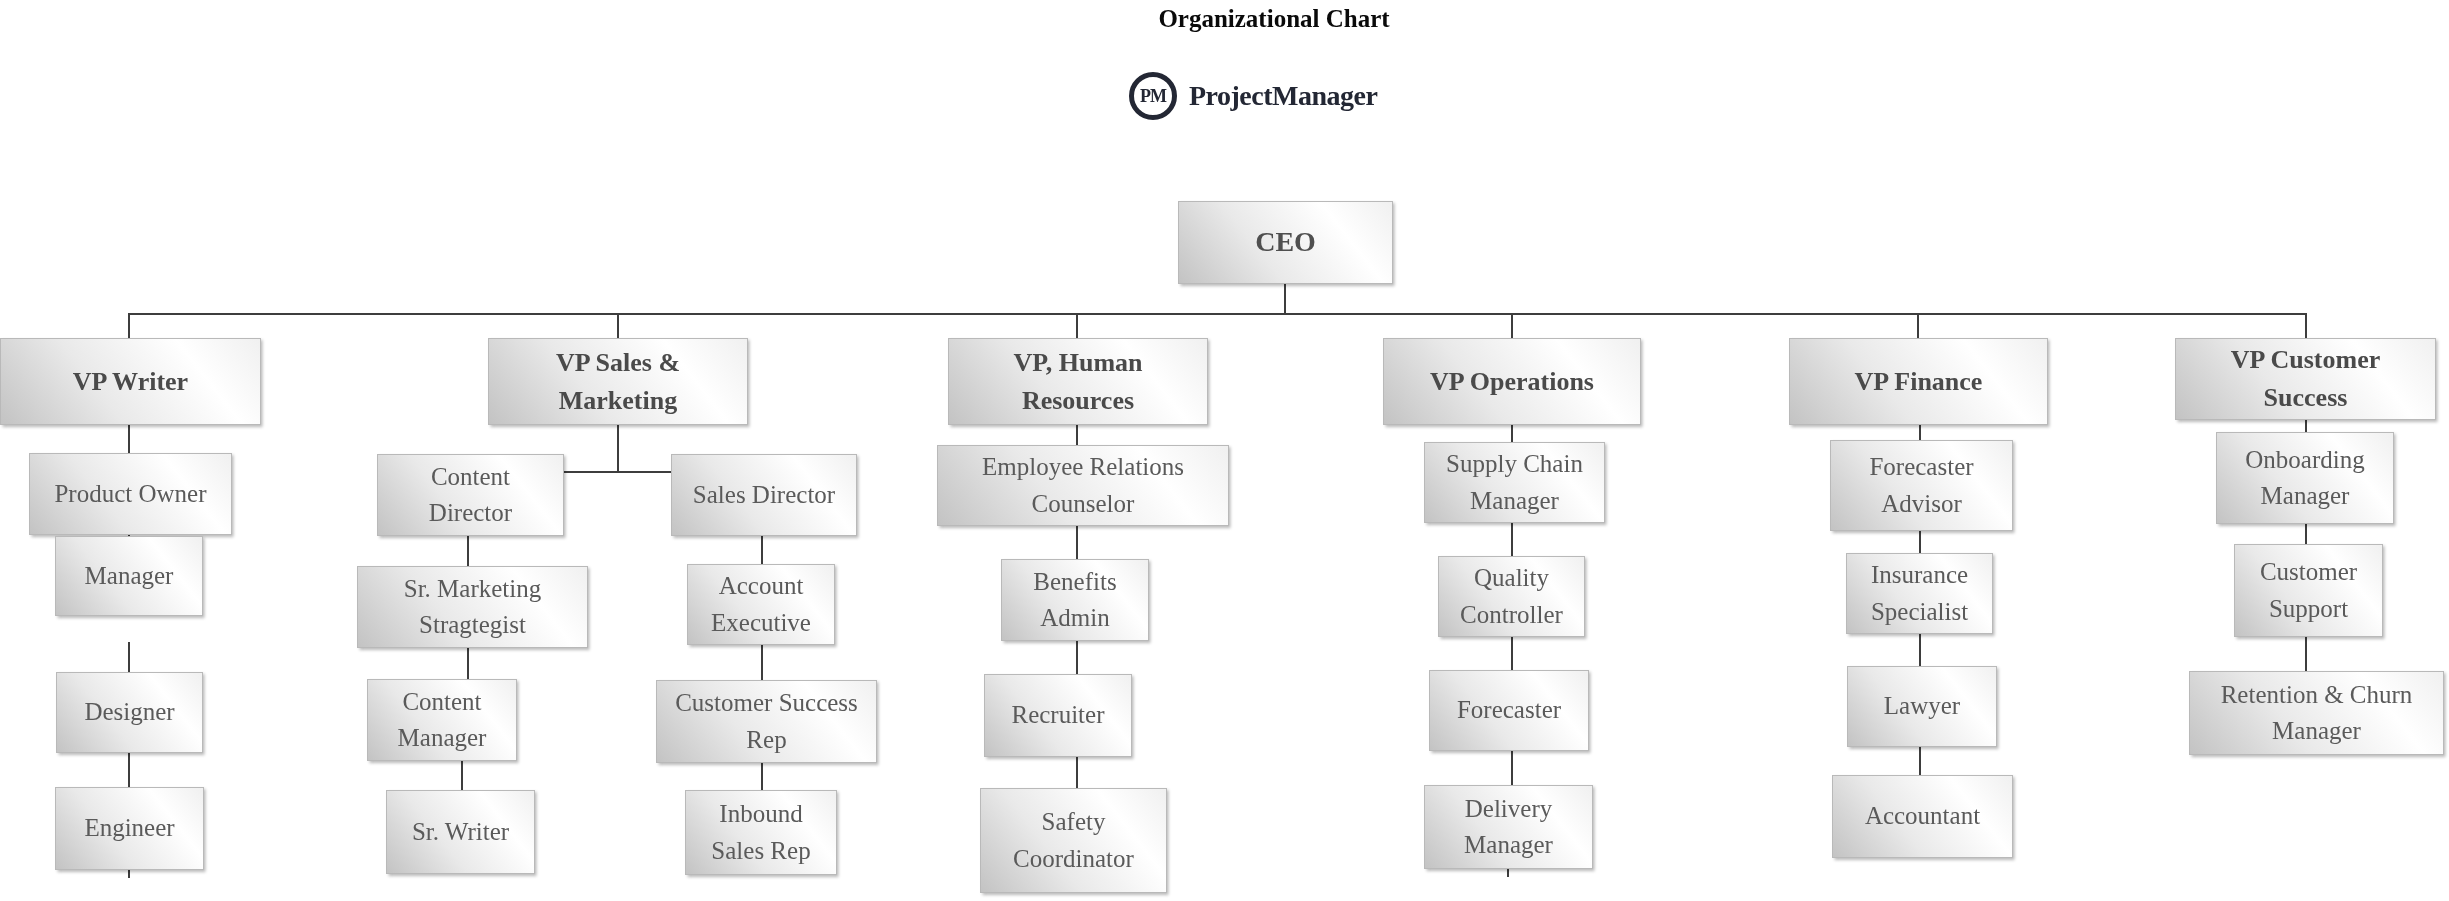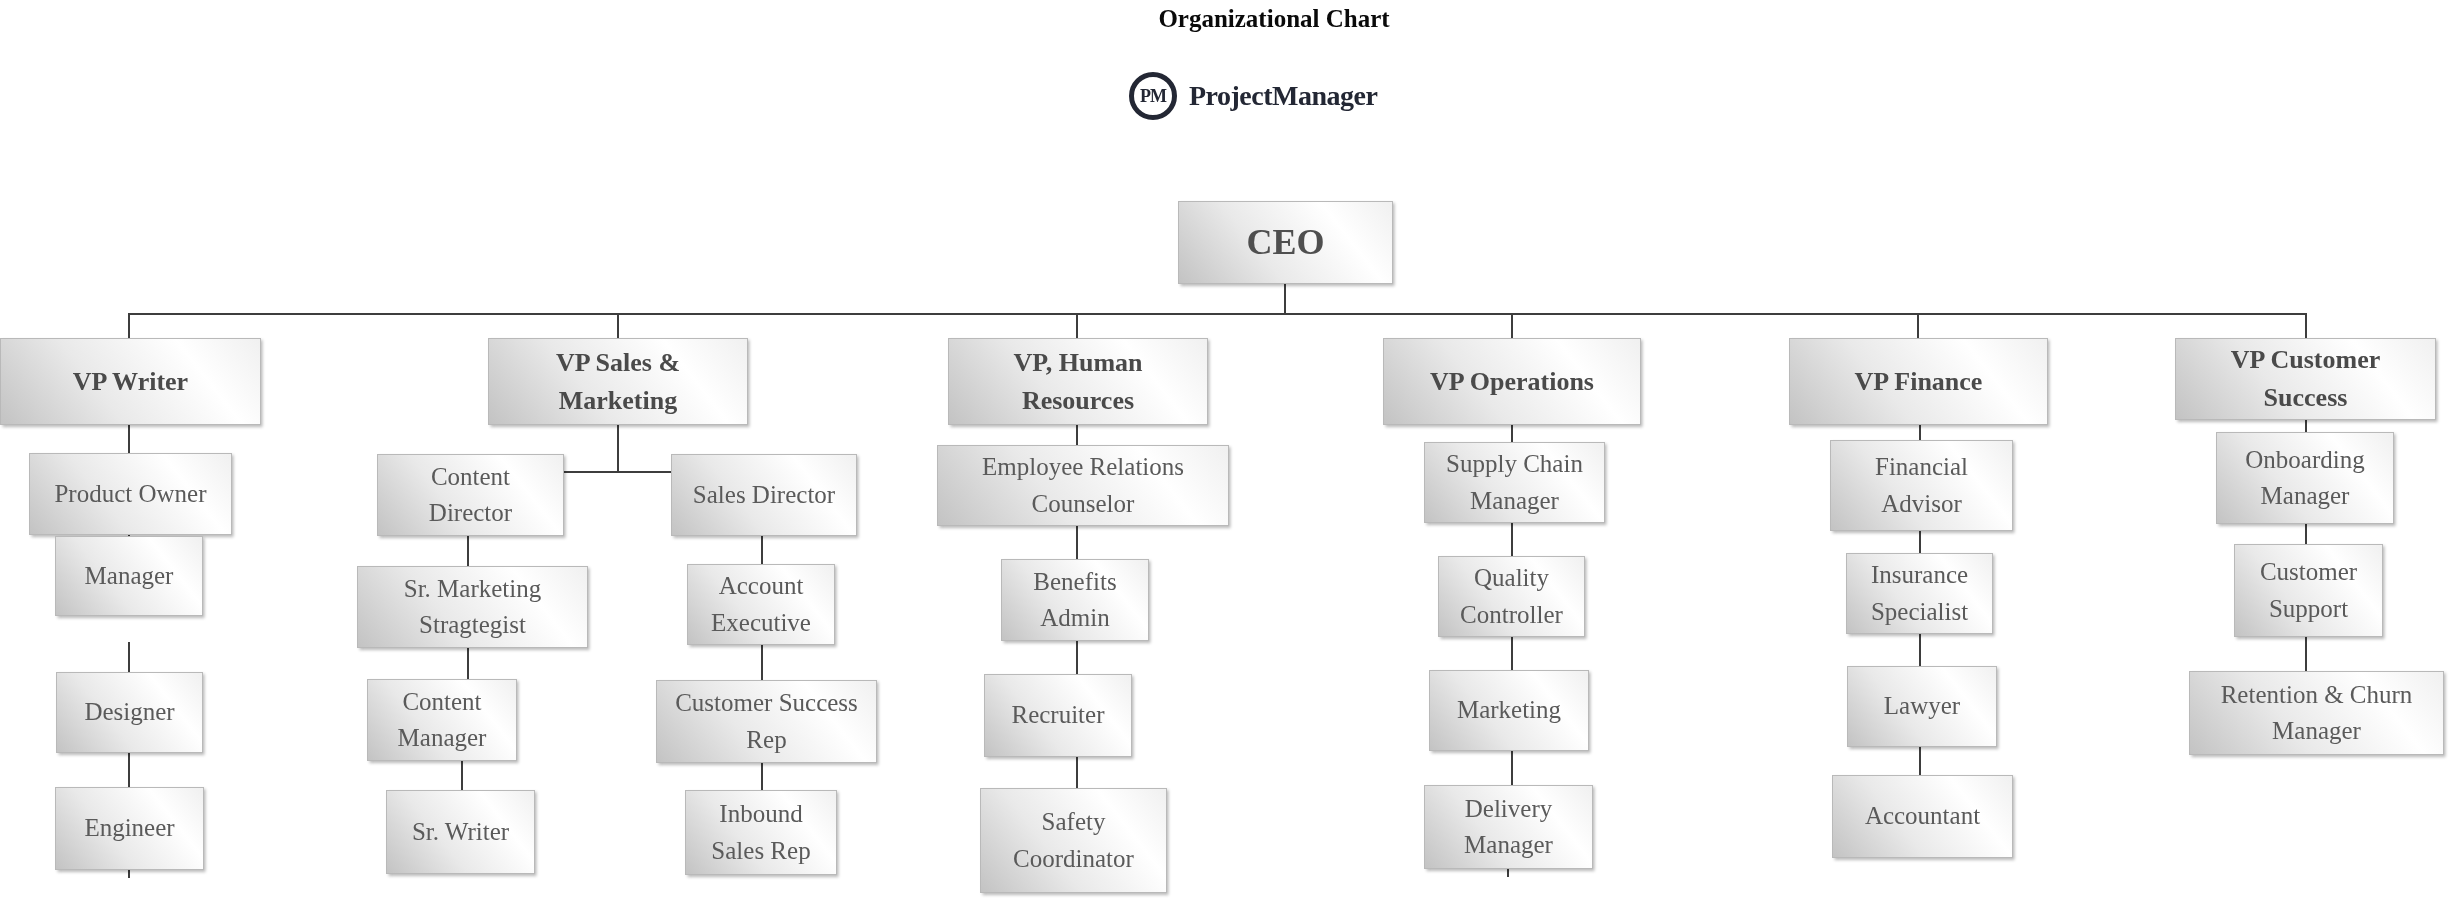--- a/index.html
+++ b/index.html
@@ -20,21 +20,21 @@
   .brand-name{font-size:28px;font-weight:bold;color:#232734;letter-spacing:-0.5px;}
   .node{
     position:absolute;display:flex;align-items:center;justify-content:center;
     text-align:center;box-sizing:border-box;padding:0 10px;
     background:linear-gradient(52deg,#c3c3c3 0%,#e9e9e9 38%,#ffffff 74%,#f0f0f0 100%);
     border:1px solid #b9b9b9;
     box-shadow:1.5px 2px 3px rgba(0,0,0,0.28);
     color:#5a5a5a;font-size:25px;line-height:1.45;
   }
   .vp{font-weight:bold;color:#4a4a4a;font-size:26px;}
-  .ceo{font-weight:bold;color:#4f4f4f;font-size:36px;}
+  .ceo{font-weight:bold;color:#4f4f4f;font-size:28px;}
   .vl{position:absolute;width:2px;background:#3d3d3d;}
   .hl{position:absolute;height:2px;background:#3d3d3d;}
 </style>
 </head>
 <body>
 
 <div class="canvas">
 
   <div class="title">Organizational Chart</div>
   <div class="brand">
@@ -112,24 +112,24 @@
   <div class="node" style="left:656px;top:680px;width:221px;height:83px">Customer Success Rep</div>
   <div class="node" style="left:685px;top:790px;width:152px;height:85px">Inbound Sales Rep</div>
 
   <div class="node" style="left:937px;top:445px;width:292px;height:81px">Employee Relations Counselor</div>
   <div class="node" style="left:1001px;top:559px;width:148px;height:82px">Benefits Admin</div>
   <div class="node" style="left:984px;top:674px;width:148px;height:83px">Recruiter</div>
   <div class="node" style="left:980px;top:788px;width:187px;height:105px">Safety Coordinator</div>
 
   <div class="node" style="left:1424px;top:442px;width:181px;height:81px">Supply Chain Manager</div>
   <div class="node" style="left:1438px;top:556px;width:147px;height:81px">Quality Controller</div>
-  <div class="node" style="left:1429px;top:670px;width:160px;height:81px">Marketing</div>
+  <div class="node" style="left:1429px;top:670px;width:160px;height:81px">Forecaster</div>
   <div class="node" style="left:1424px;top:785px;width:169px;height:84px">Delivery Manager</div>
 
-  <div class="node" style="left:1830px;top:440px;width:183px;height:91px">Financial Advisor</div>
+  <div class="node" style="left:1830px;top:440px;width:183px;height:91px">Forecaster Advisor</div>
   <div class="node" style="left:1846px;top:553px;width:147px;height:81px">Insurance Specialist</div>
   <div class="node" style="left:1847px;top:666px;width:150px;height:81px">Lawyer</div>
   <div class="node" style="left:1832px;top:775px;width:181px;height:83px">Accountant</div>
 
   <div class="node" style="left:2216px;top:432px;width:178px;height:92px">Onboarding Manager</div>
   <div class="node" style="left:2234px;top:544px;width:149px;height:93px">Customer Support</div>
   <div class="node" style="left:2189px;top:671px;width:255px;height:84px">Retention &amp; Churn Manager</div>
 
 </div>
 

